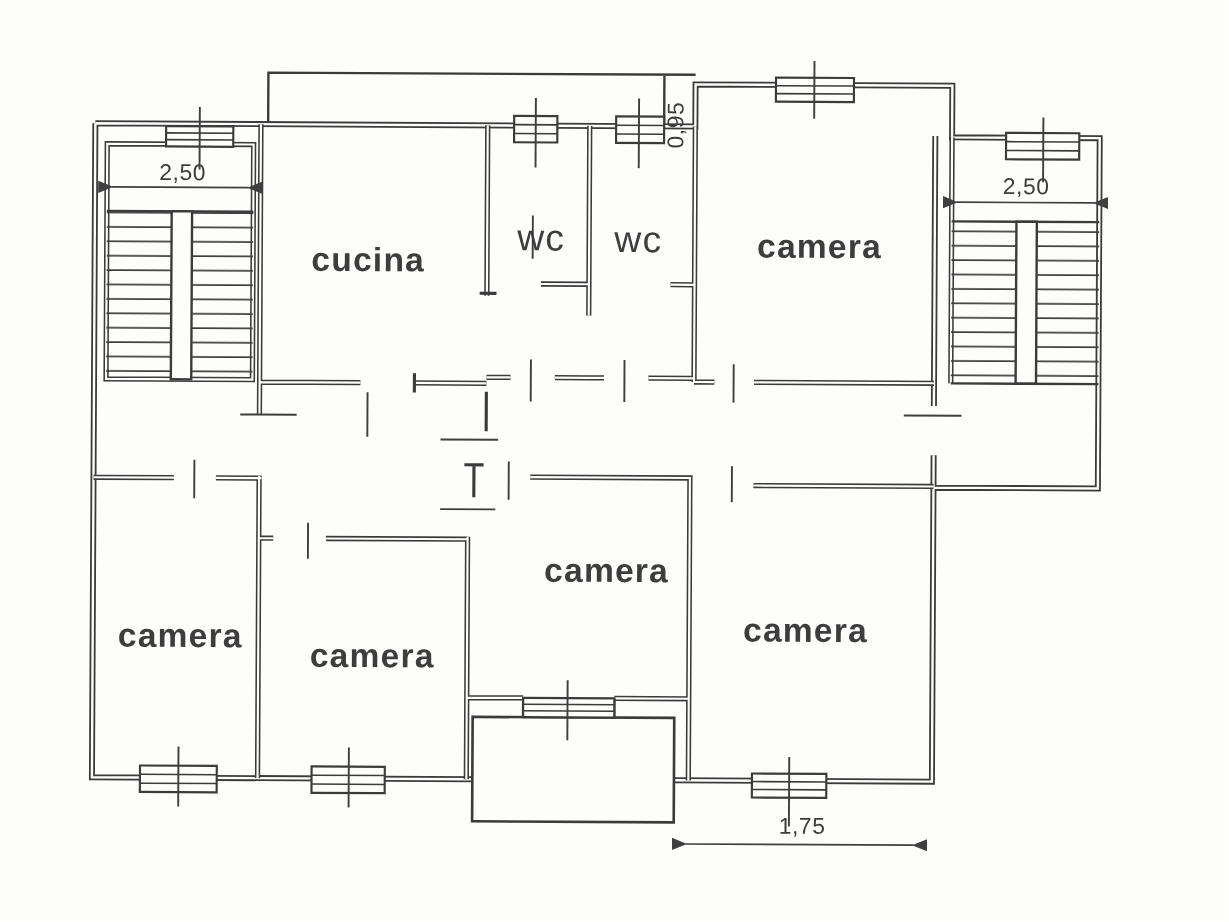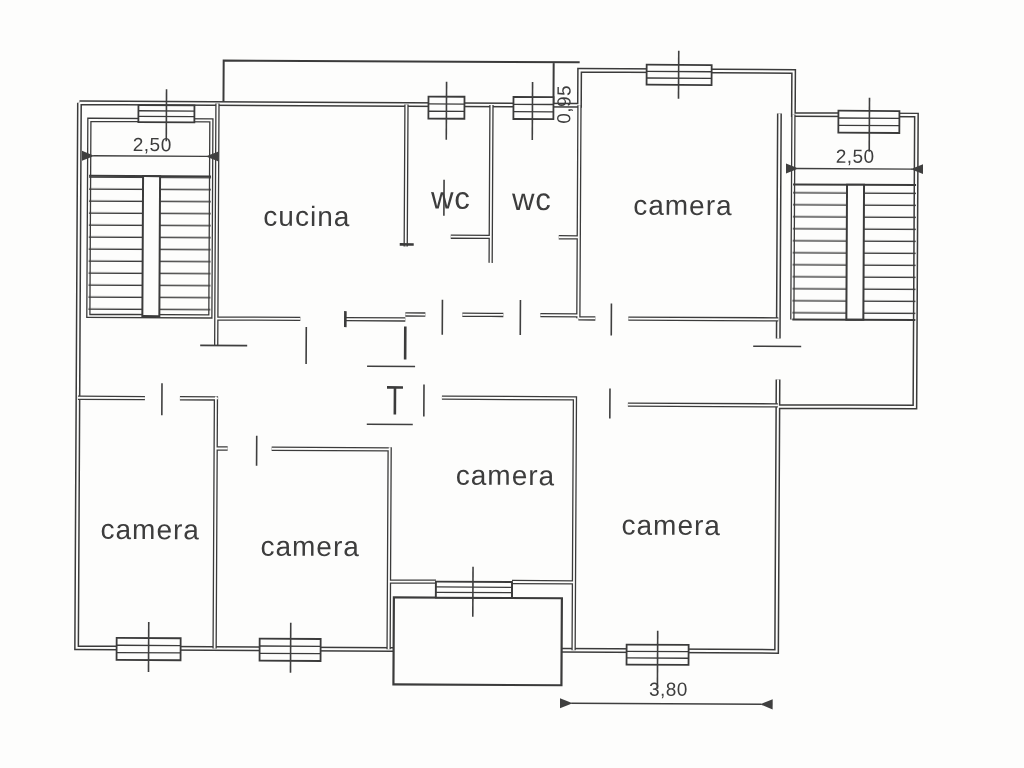--- a/index.html
+++ b/index.html
@@ -2,21 +2,21 @@
 <html><head>
 <meta charset="utf-8">
 <style>
   html,body{margin:0;padding:0;background:#ffffff;}
   .page{position:relative;width:1024px;height:768px;background:#fdfdfc;overflow:hidden;
         font-family:"Liberation Sans", sans-serif;}
   .plan{position:absolute;left:0;top:0;width:1024px;height:768px;transform:rotate(0.3deg);}
   svg{position:absolute;left:0;top:0;}
   .lbl{position:absolute;transform:translate(-50%,-50%);color:#3d3d3d;white-space:nowrap;
        letter-spacing:1px;}
-  .room{font-size:28px;}
+  .room{font-size:28px;font-weight:bold;}
   .wc{font-size:31px;}
   .dim{font-size:19px;letter-spacing:0.5px;}
   .vdim{transform:translate(-50%,-50%) rotate(-90deg);}
   
   .wallO{fill:none;stroke:#3b3b3b;stroke-width:5;}
   .wallI{fill:none;stroke:#fdfdfc;stroke-width:2;}
   .pwallO{fill:none;stroke:#3b3b3b;stroke-width:4.4;}
   .pwallI{fill:none;stroke:#fdfdfc;stroke-width:1.8;}
   .thin{fill:none;stroke:#3b3b3b;stroke-width:2;}
   .hair{fill:none;stroke:#3f3f3f;stroke-width:1.6;}
@@ -180,15 +180,15 @@
     <span class="lbl wc" style="left:531px;top:200px;">wc</span>
     <span class="lbl room" style="left:682px;top:205px;">camera</span>
     <span class="lbl room" style="left:151px;top:532px;">camera</span>
     <span class="lbl room" style="left:311px;top:548px;">camera</span>
     <span class="lbl room" style="left:506px;top:476px;">camera</span>
     <span class="lbl room" style="left:672px;top:525px;">camera</span>
 
     <span class="lbl dim" style="left:151px;top:147px;">2,50</span>
     <span class="lbl dim" style="left:854px;top:155px;">2,50</span>
     <span class="lbl dim vdim" style="left:563px;top:104px;">0,95</span>
-    <span class="lbl dim" style="left:670px;top:689px;">3,80</span>
+    <span class="lbl dim" style="left:670px;top:689px;">1,75</span>
   </div>
 </div>
 
 </body></html>

